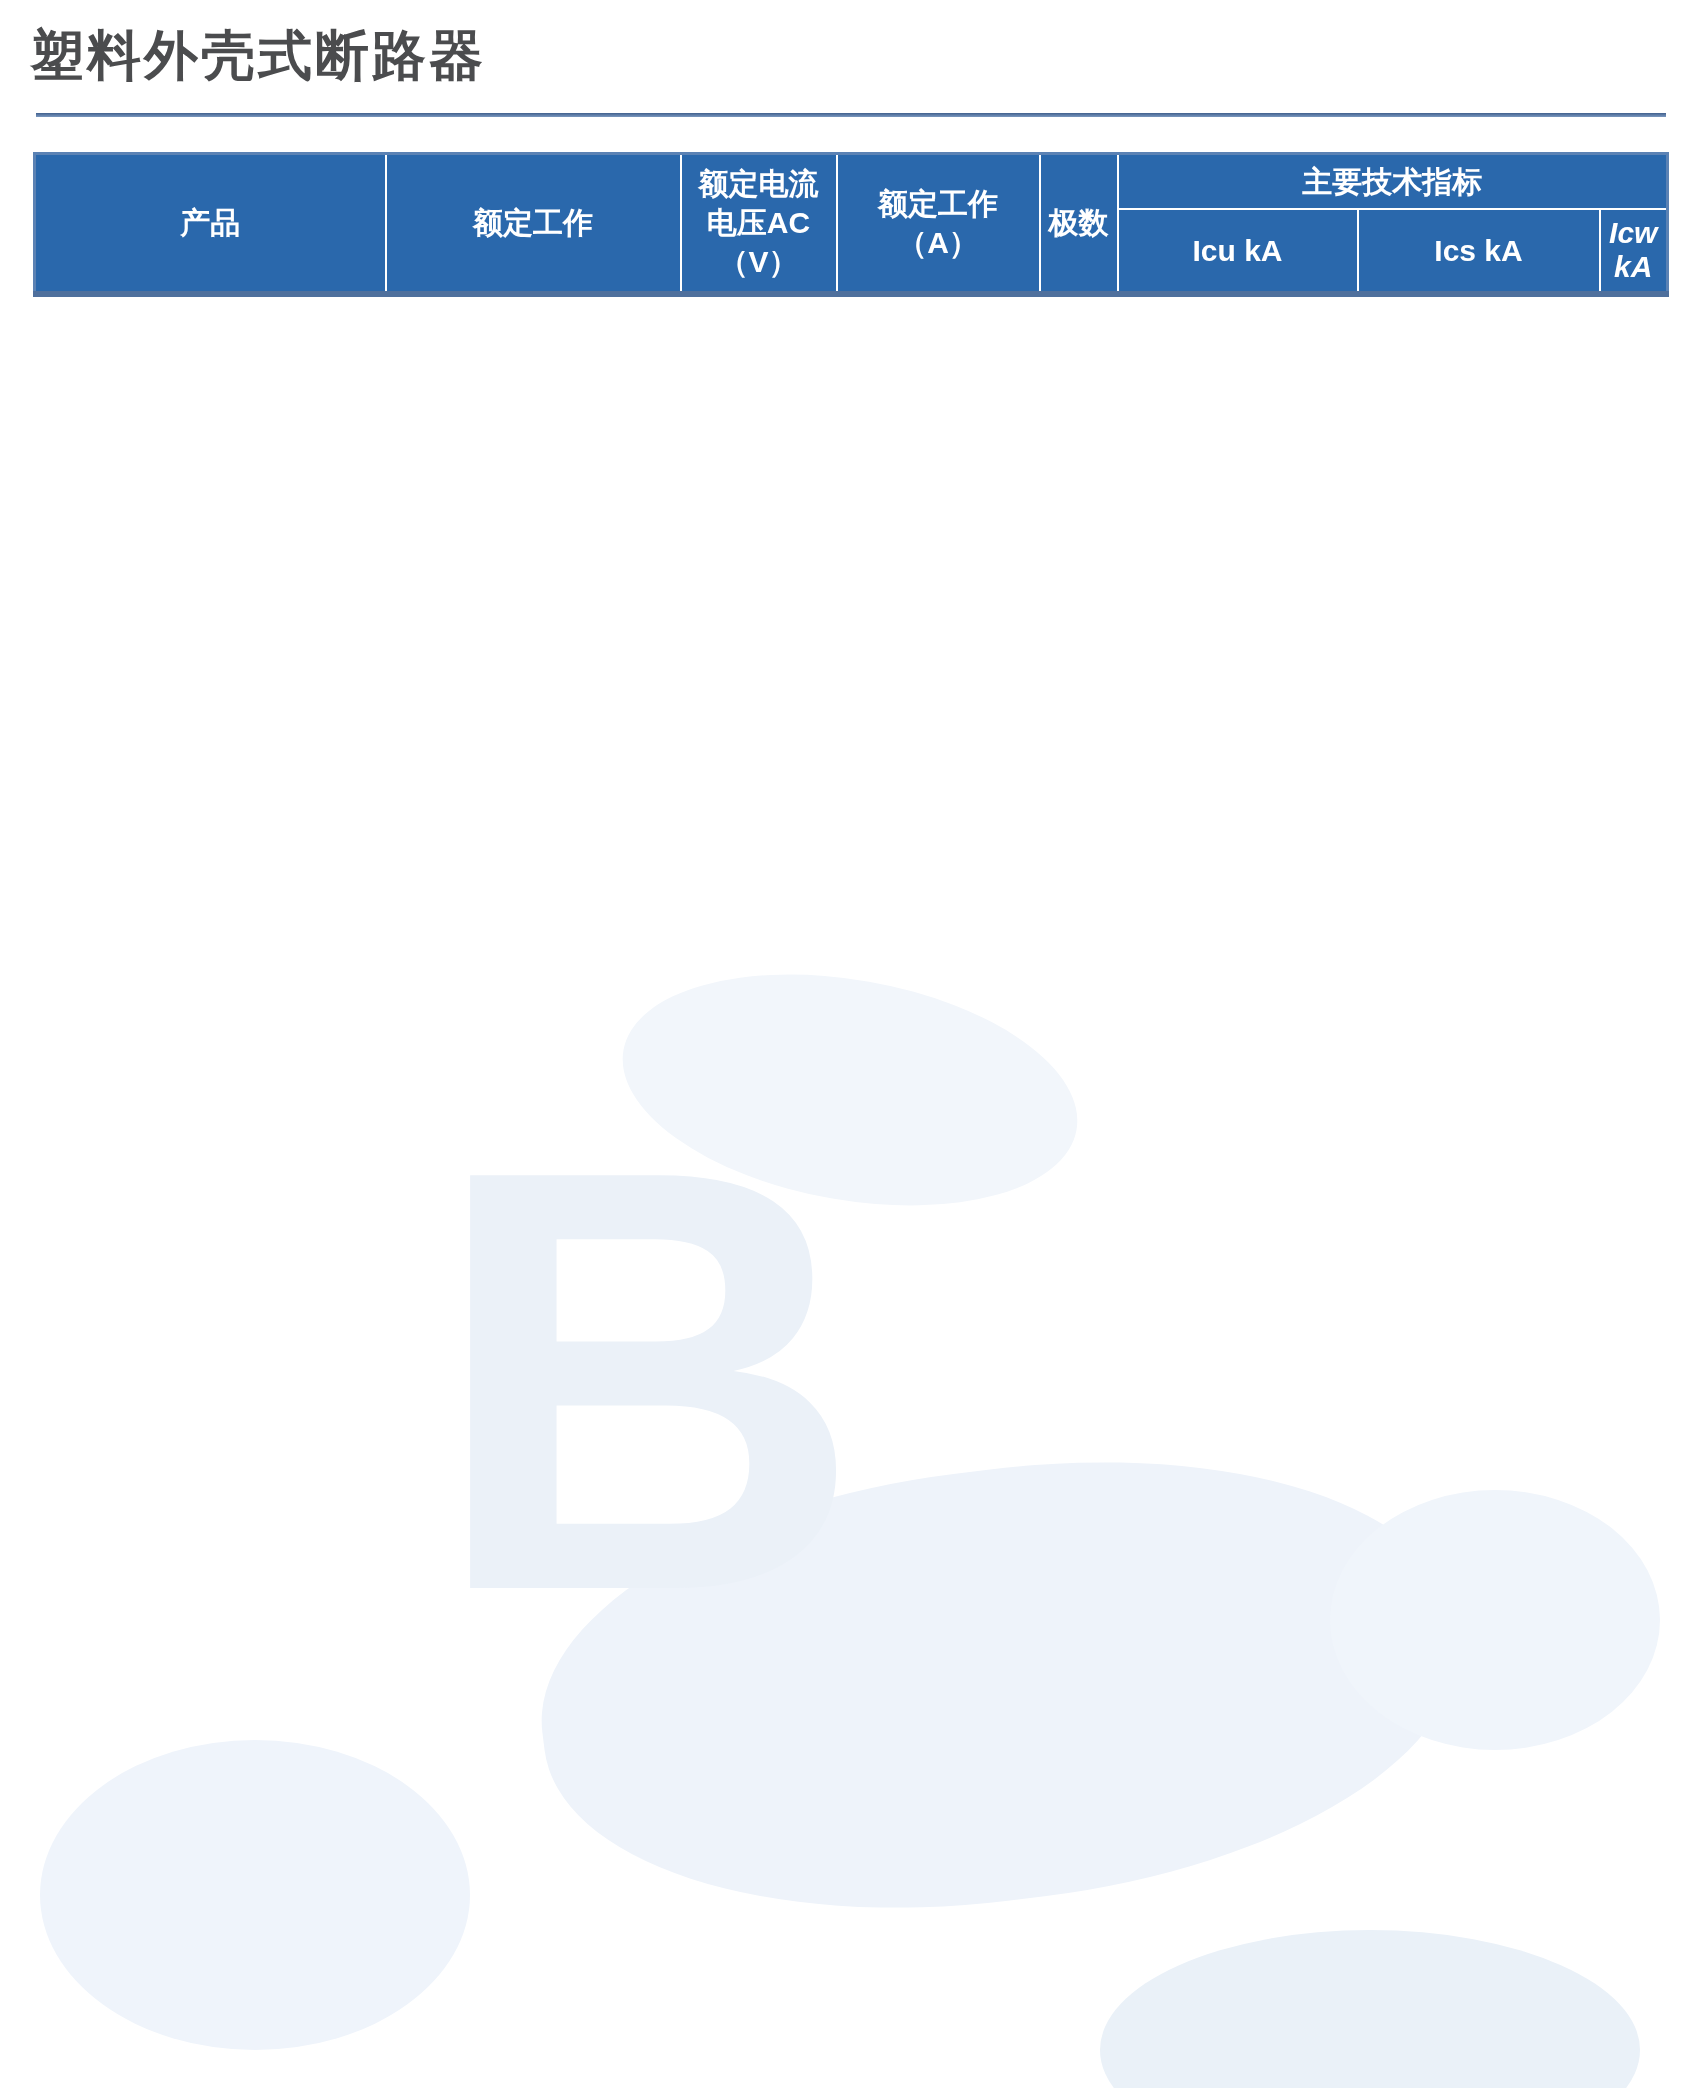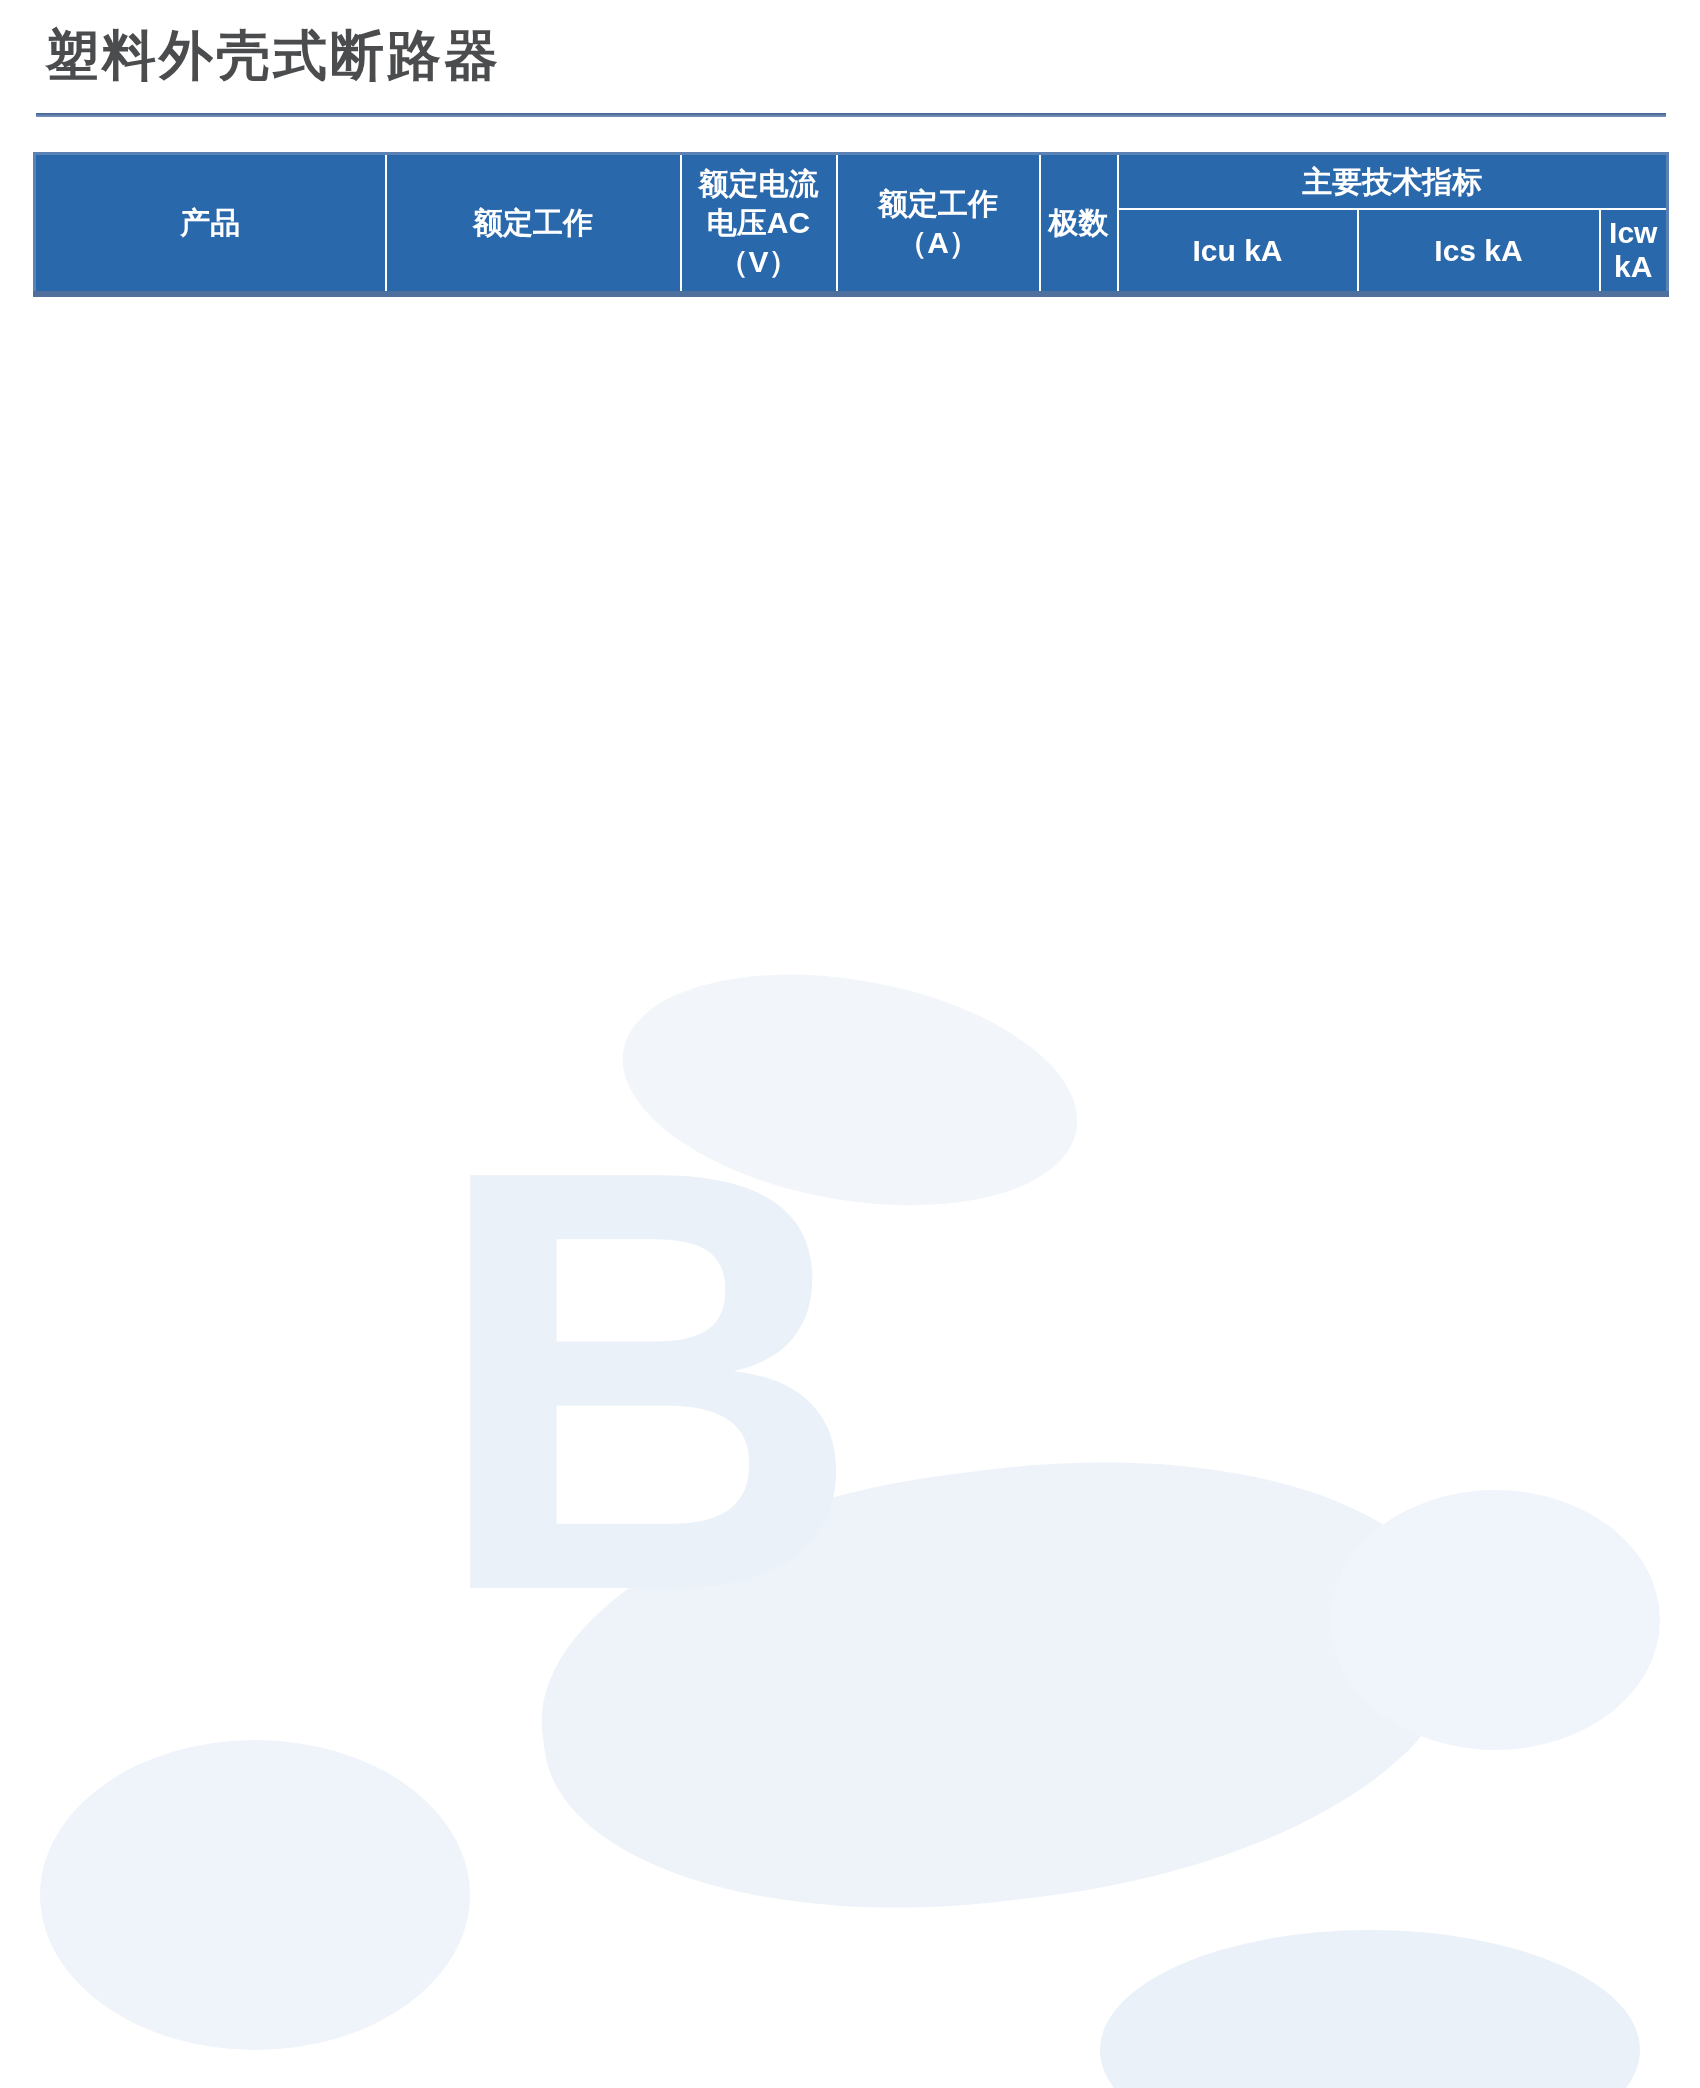--- a/index.html
+++ b/index.html
@@ -11,21 +11,21 @@
   .wm{position:absolute;z-index:0;}
   .wm-letter{left:430px;top:1080px;font-size:600px;font-weight:bold;color:#ebf1f8;line-height:1;}
   .wm-blob1{left:540px;top:1470px;width:920px;height:430px;background:#eef3fa;border-radius:48%;transform:rotate(-7deg);}
   .wm-blob2{left:40px;top:1740px;width:430px;height:310px;background:#eff4fb;border-radius:50%;}
   .wm-blob3{left:1100px;top:1930px;width:540px;height:240px;background:#eaf1f8;border-radius:50%;}
   .wm-blob4{left:1330px;top:1490px;width:330px;height:260px;background:#f0f5fb;border-radius:50%;}
   .wm-blob5{left:620px;top:980px;width:460px;height:220px;background:#f2f6fb;border-radius:50%;transform:rotate(10deg);}
 
   
   .title{
-    position:absolute;left:45px;top:20px;z-index:2;
+    position:absolute;left:30px;top:20px;z-index:2;
     font-size:54px;font-weight:900;color:#4b4c4e;letter-spacing:3px;
   }
   .rule{
     position:absolute;left:36px;top:113px;width:1630px;height:4px;z-index:2;
     background:linear-gradient(#41608e,#7b98bf);
   }
 
   
   table.spec{
     position:absolute;left:33px;top:152px;z-index:1;
@@ -33,21 +33,21 @@
     background:transparent;
   }
   table.spec{border:3px solid #5b82b4;border-bottom:6px solid #4f709d;}
   td,th{padding:0;vertical-align:middle;text-align:center;white-space:pre;}
   
   th.hd{
     background:#2a68ac;color:#ffffff;font-weight:bold;font-size:30px;
     border:2px solid #ffffff;line-height:39px;
   }
   th.hd.bspan{border-bottom:2px solid #5b82b4;}
-  th.icw-h{line-height:34px;}
+  th.icw-h{line-height:34px;font-style:italic;}
 </style>
 </head>
 <body>
 
 <div class="wm wm-blob5"></div>
 <div class="wm wm-blob1"></div>
 <div class="wm wm-blob2"></div>
 <div class="wm wm-blob3"></div>
 <div class="wm wm-blob4"></div>
 <div class="wm wm-letter">B</div>

